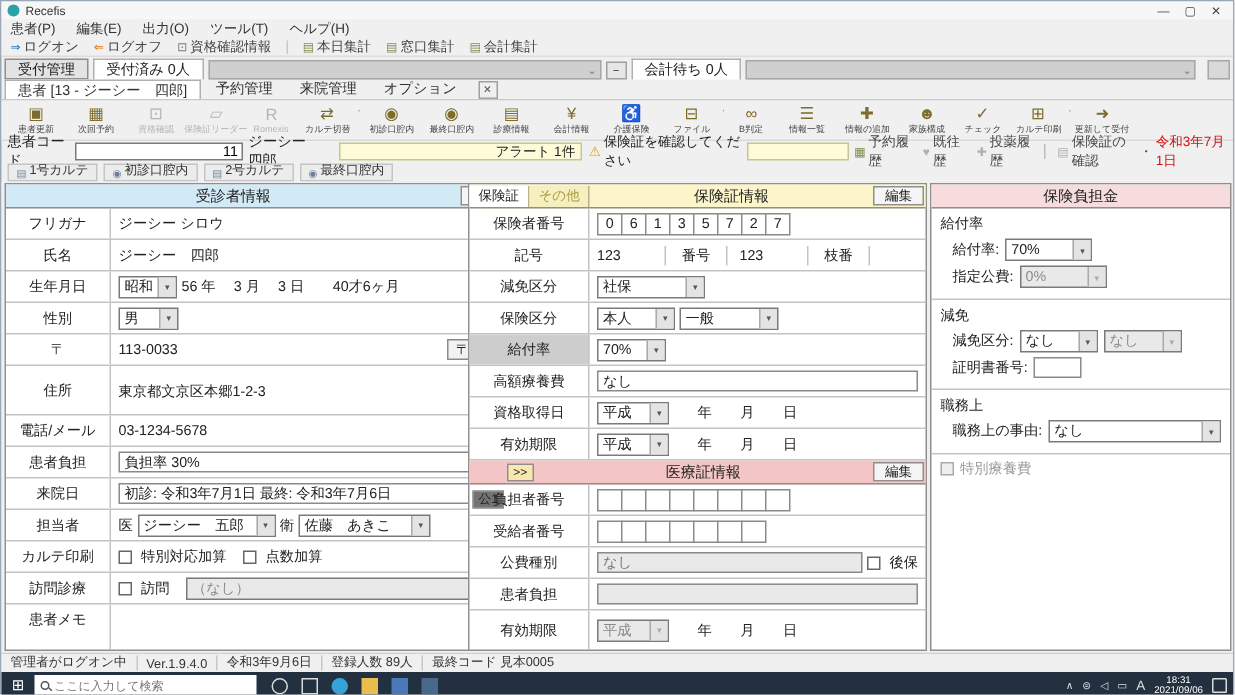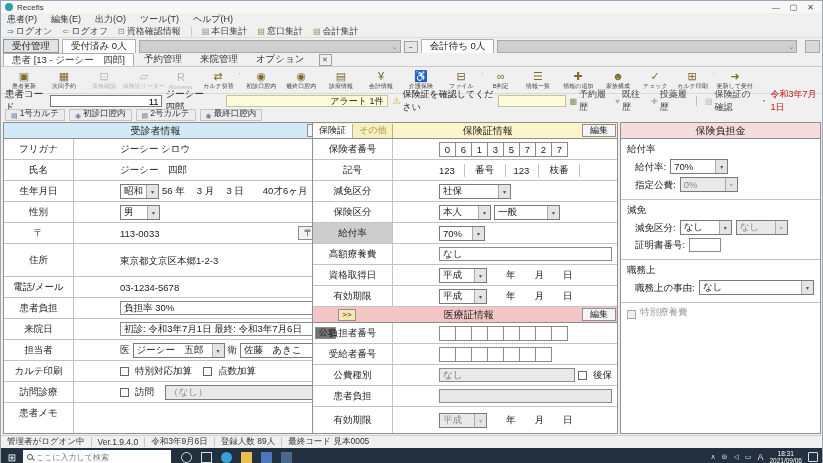--- a/index.html
+++ b/index.html
@@ -81,21 +81,21 @@
   .htab { height:14px; padding:0 6px; display:flex; align-items:center; font-size:9px; border-right:1px solid #b9b18a; }
   .htab.on { background:#fff; color:#222; }
   .htab.off { background:#f6efc0; color:#a89a3e; }
   .badge { height:12px; border:1px solid #8f8f8f; background:#737373; font-size:8.5px; padding:0 3px; margin-left:2px; display:flex; align-items:center;margin-top:37px; }
   .expbtn { height:12px; border:1px solid #8f8f8f; background:#f8e8b0; font-size:8px; padding:0 3px; margin-left:2px; display:flex; align-items:center; }
 
   .frow { display:flex; align-items:center; border-bottom:1px solid #c3c3c3; flex:none; }
   .frow:last-child { border-bottom:none; }
   .flabel { width:70px; flex:none; align-self:stretch; display:flex; align-items:center; justify-content:center; border-right:1px solid #c3c3c3; font-size:9.5px; color:#222; text-align:right; }
   .panel-mid .flabel { width:80px; }
-  .fval { flex:1; display:flex; align-items:center; gap:3px; padding:0 5px; font-size:9.5px; min-width:0;margin-left:41px; }
+  .fval { flex:1; display:flex; align-items:center; gap:3px; padding:0 5px; font-size:9.5px; min-width:0; }
   .rh { height:21px; } .rh2 { height:33px; } .grow { flex:1 1 auto; }
   .graycell { background:#cdcdcd; }
 
   .sel { display:inline-flex; align-items:center; height:15px; border:1px solid #7a7a7a; background:#fff; font-size:9.5px; }
   .sel .st { padding:0 3px; white-space:nowrap; }
   .sel .arr { width:12px; align-self:stretch; background:#e4e4e4; border-left:1px solid #aaa; display:flex; align-items:center; justify-content:center; font-size:6px; color:#555; }
   .sel.dis { background:#e9e9e9; color:#8a8a8a; } .sel.dis .arr { color:#aaa; }
 
   .field { height:14px; border:1px solid #8a8a8a; background:#fff; display:flex; align-items:center; padding:0 3px; font-size:9.5px; flex:1; }
   .field.dis { background:#e9e9e9; color:#777; }
@@ -106,21 +106,21 @@
   .digits { display:flex; }
   .dcell { width:17px; height:15px; border:1px solid #8a8a8a; margin-left:-1px; background:#fff; display:flex; align-items:center; justify-content:center; font-size:9.5px; }
   .dcell:first-child { margin-left:0; }
   .subsep { width:1px; align-self:stretch; background:#c3c3c3; }
   .sublab { width:34px; text-align:center; flex:none; font-size:9.5px; }
   .dunit { margin-left:16px; }
 
   
   .rgroup { padding:2px 6px 4px 6px; border-bottom:1px solid #c3c3c3; }
   .rgtitle { font-size:9.5px; color:#222; margin:2px 0 3px 0; }
-  .rrow { display:flex; align-items:flex-end; gap:4px; margin:3px 0 3px 8px; font-size:9.5px; }
+  .rrow { display:flex; align-items:center; gap:4px; margin:3px 0 3px 8px; font-size:9.5px; }
   .sinput { width:32px; height:14px; border:1px solid #8a8a8a; background:#fff; }
   .graytext { color:#999; }
 
   
   .statusbar { height:13px; background:#f0f0f0; border-top:1px solid #cfcfcf; display:flex; align-items:center; font-size:8.5px; color:#333; }
   .sseg { padding:0 6px; border-right:1px solid #c6c6c6; height:10px; display:flex; align-items:center; white-space:nowrap; }
 
   
   .taskbar { height:18px; background:#22303f; display:flex; align-items:center; color:#e8e8e8; }
   .startbtn { width:22px; height:18px; display:flex; align-items:center; justify-content:center; color:#fff; font-size:10px; }

